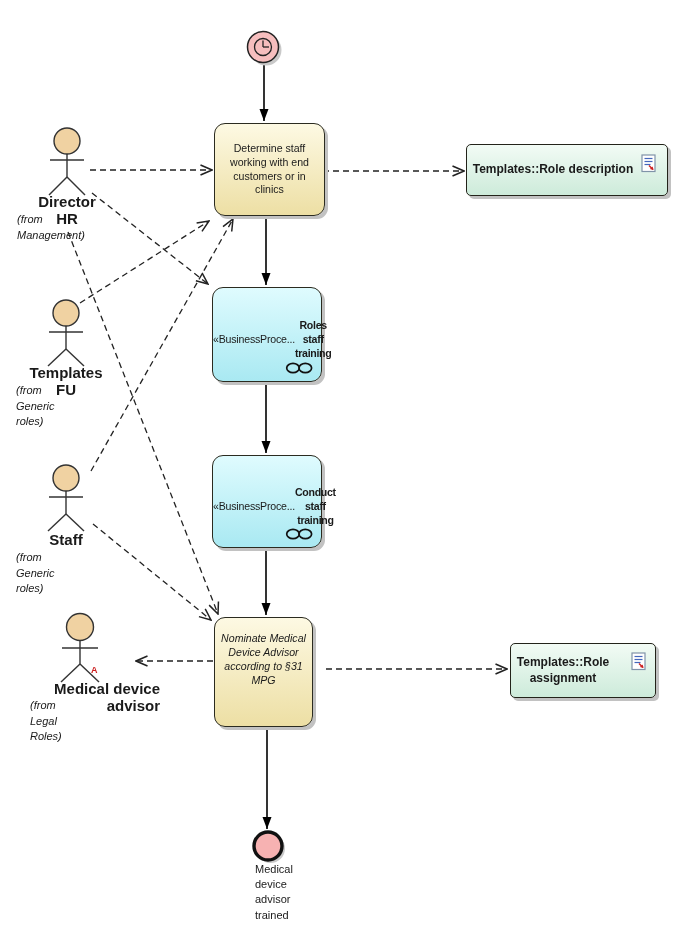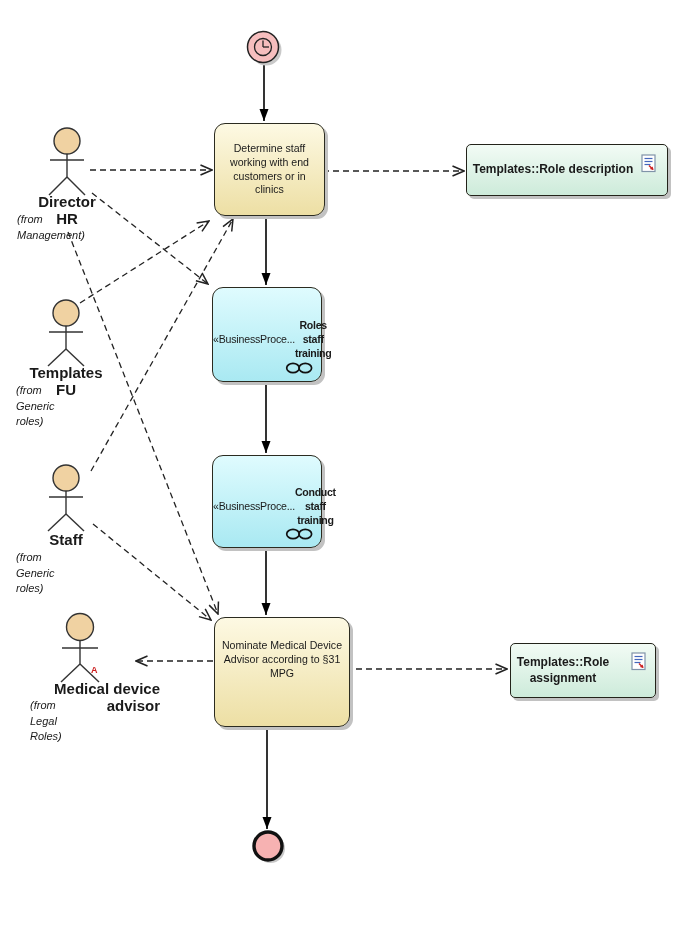--- a/index.html
+++ b/index.html
@@ -142,21 +142,21 @@
 
   <div class="activity cyan" style="left:212px;top:455px;width:110px;height:93px;">
     <div class="stereotype">«BusinessProce...</div>
     <div class="act-name">Conduct staff training</div>
     <svg class="composite-icon" width="30" height="14" viewBox="0 0 30 14">
       <ellipse cx="9" cy="7" rx="6.3" ry="4.6" fill="none" stroke="#111" stroke-width="1.7"></ellipse>
       <ellipse cx="21.3" cy="7" rx="6.3" ry="4.6" fill="none" stroke="#111" stroke-width="1.7"></ellipse>
     </svg>
   </div>
 
-  <div class="activity yellow" style="left:214px;top:617px;width:136px;height:110px;padding:4px 2px 28px 2px;">
+  <div class="activity yellow" style="left:214px;top:617px;width:99px;height:110px;padding:4px 2px 28px 2px;font-style:italic;">
     <div>Nominate Medical Device Advisor according to §31 MPG</div>
   </div>
 
   <div class="artifact" style="left:510px;top:643px;width:146px;height:55px;padding-right:40px;">
     <div>Templates::Role assignment</div>
     <svg class="doc-icon" style="right:8px;top:8px;" width="16" height="19" viewBox="0 0 16 19">
       <rect x="1" y="1" width="13" height="16.5" fill="#ffffff" stroke="#8093a8" stroke-width="1.2"></rect>
       <line x1="3.5" y1="4.5" x2="11.5" y2="4.5" stroke="#4466bb" stroke-width="1.2"></line>
       <line x1="3.5" y1="7.5" x2="11.5" y2="7.5" stroke="#4466bb" stroke-width="1.2"></line>
       <line x1="3.5" y1="10.5" x2="9.5" y2="10.5" stroke="#4466bb" stroke-width="1.2"></line>
@@ -178,14 +178,18 @@
   <div class="from-label" style="left:16px;top:550px;width:100px;">(from
 Generic
 roles)</div>
 
   <div class="actor-label" style="left:0px;top:680px;width:160px;text-align:right;">Medical device advisor</div>
   <div class="red-marker" style="left:91px;top:665px;">A</div>
   <div class="from-label" style="left:30px;top:698px;width:100px;">(from
 Legal
 Roles)</div>
 
+  <div class="end-label" style="left:255px;top:862px;width:70px;">Medical
+device
+advisor
+trained</div>
 
 </div>
 
 </body></html>

